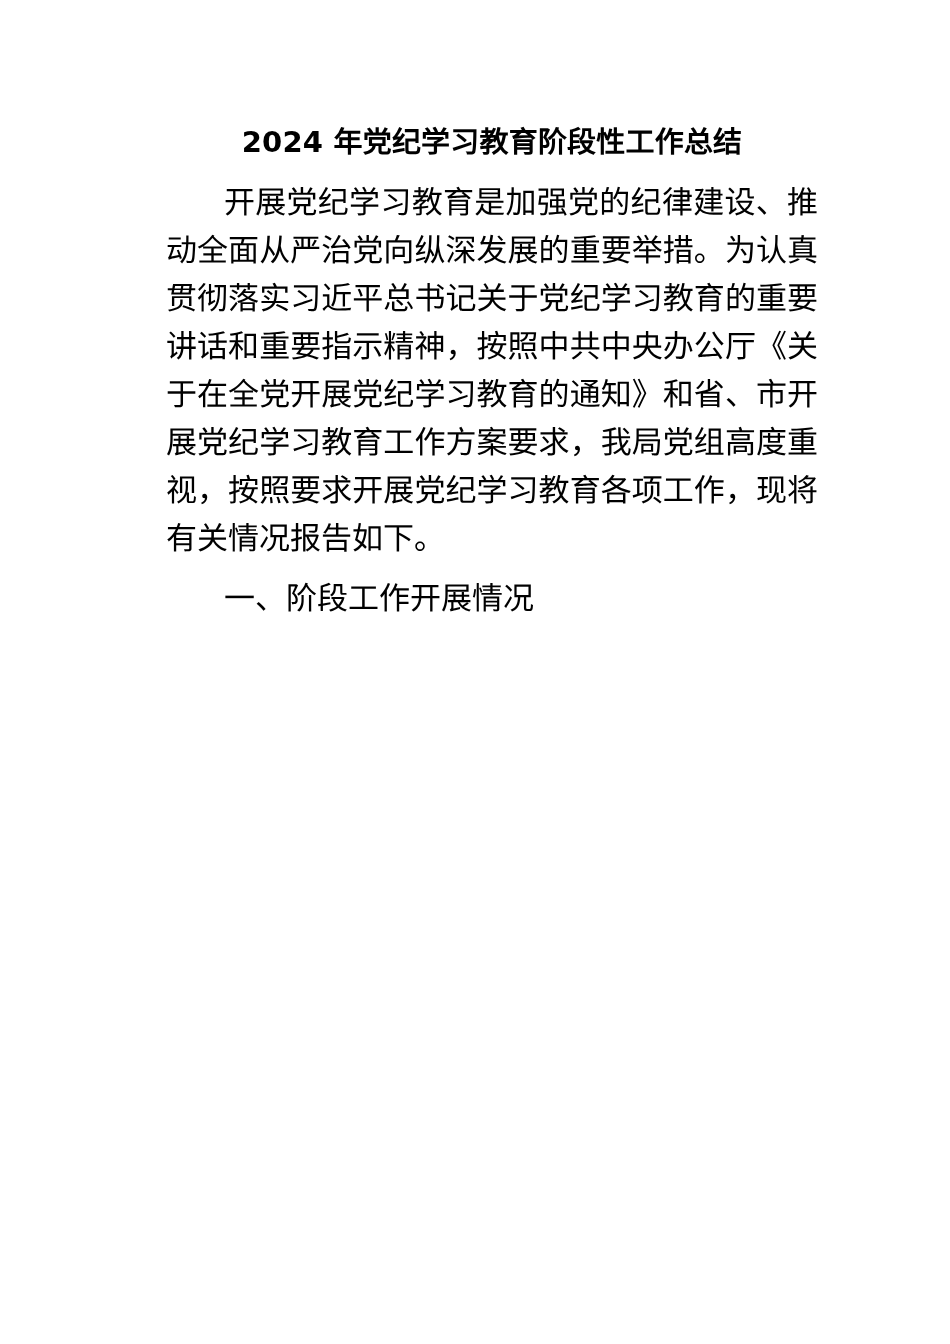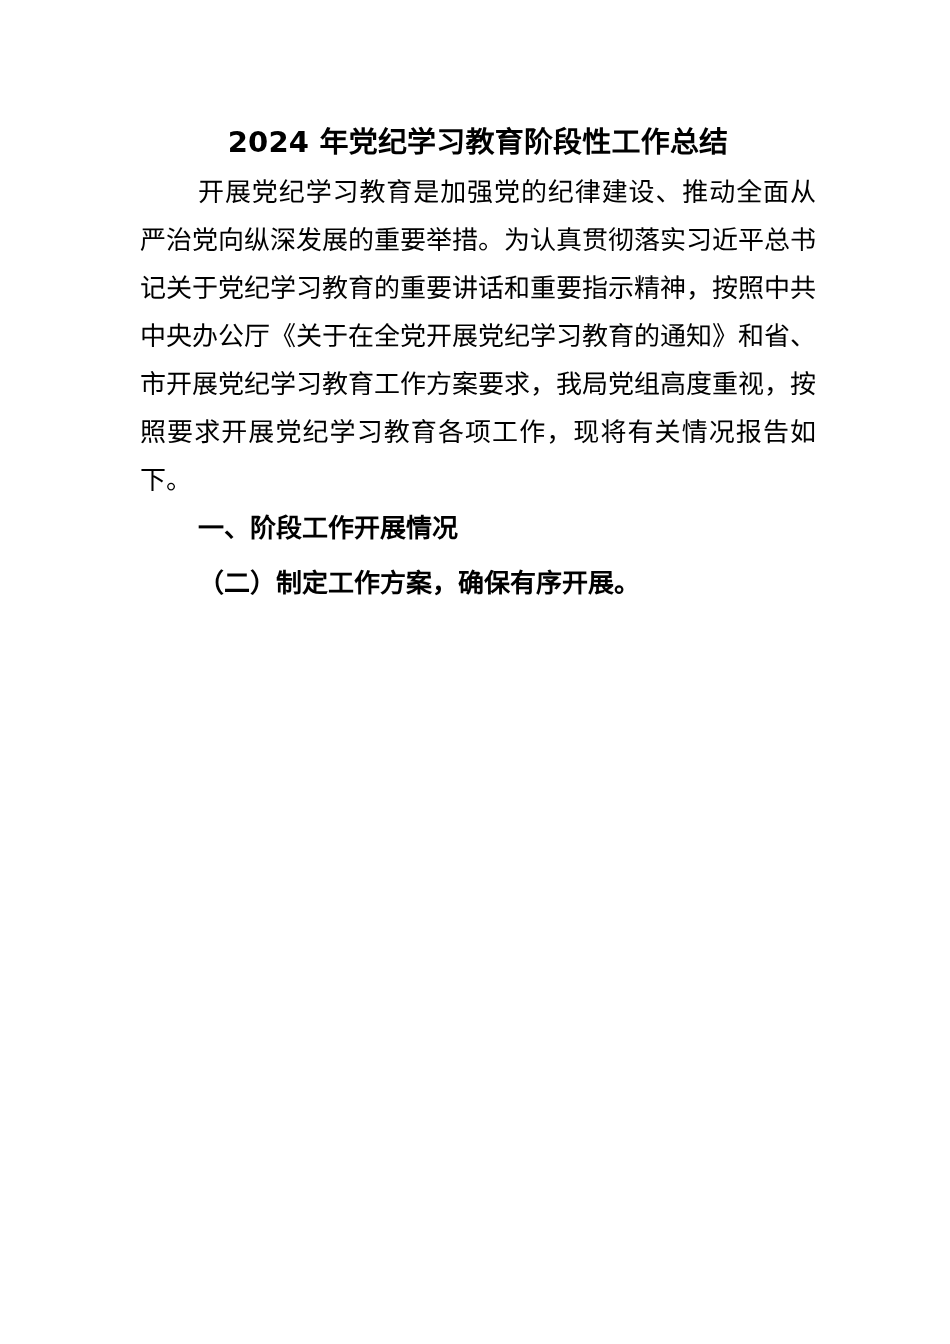--- a/index.html
+++ b/index.html
@@ -22,50 +22,50 @@
     position: absolute;
     left: 0;
     top: 0;
     width: 950px;
     height: 1344px;
     background: #ffffff;
   }
 
   .doc-body {
     position: absolute;
-    left: 140px;
+    left: 154px;
     top: 118px;
     width: 676px;
   }
 
   .doc-title {
     font-size: 29px;
     font-weight: 700;
     line-height: 48px;
     text-align: center;
     letter-spacing: 0.2px;
     margin: 0 0 2px 0;
     white-space: nowrap;
   }
 
   .para {
-    font-size: 26px;
+    font-size: 31px;
     font-weight: 400;
     line-height: 48px;
     text-align: justify;
     text-align-last: left;
     text-justify: inter-ideograph;
-    margin: 0;
+    margin: 12px;
     text-indent: 58px;
     letter-spacing: 0px;
     word-break: break-all;
   }
 
   .para.heading {
-    font-weight: 700;
+    font-weight: 400;
   }
 
   .para.gap-top {
     margin-top: 7px;
   }
 
   .para .b {
     font-weight: 700;
   }
 
@@ -80,17 +80,16 @@
 
   <div class="doc-body">
 
     <h1 class="doc-title" id="titleEl">2024 年党纪学习教育阶段性工作总结</h1>
 
     <p class="para" id="p0">开展党纪学习教育是加强党的纪律建设、推动全面从严治党向纵深发展的重要举措。为认真贯彻落实习近平总书记关于党纪学习教育的重要讲话和重要指示精神，按照中共中央办公厅《关于在全党开展党纪学习教育的通知》和省、市开展党纪学习教育工作方案要求，我局党组高度重视，按照要求开展党纪学习教育各项工作，现将有关情况报告如下。</p>
 
     <p class="para heading" id="p1">一、阶段工作开展情况</p>
 
 
-    <p class="para heading gap-top" id="p3">（二）制定工作方案，确保有序开展。</p>
 
   </div>
 
 </div>
 
 </body></html>

